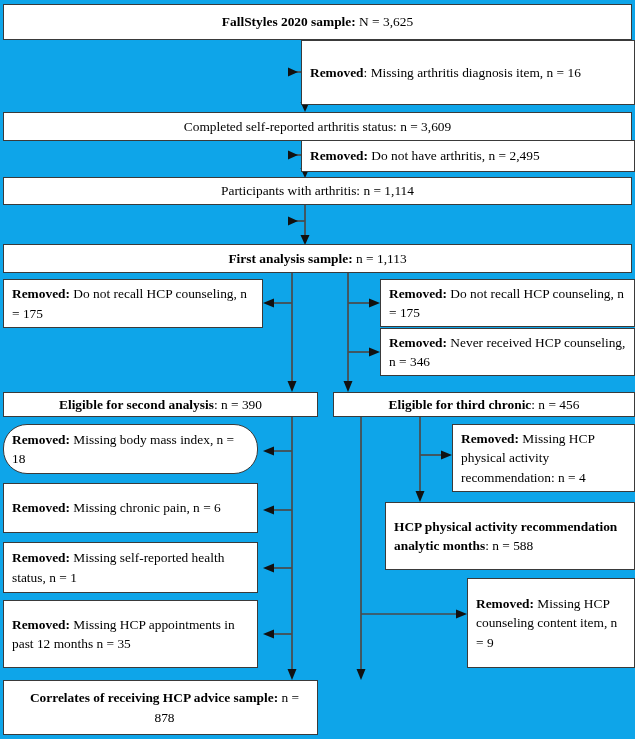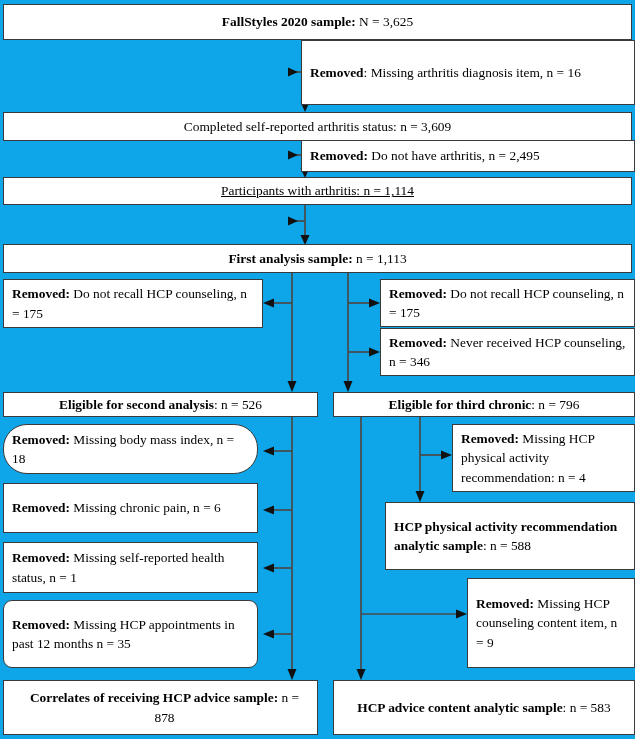--- a/index.html
+++ b/index.html
@@ -117,21 +117,21 @@
       <span class="b"></span><span>Completed self-reported arthritis status: n = 3,609</span>
     </span>
   </div>
 
   <div class="box lft" style="left:301px; top:140px; width:334px; height:32px;">
     <span class="pad">
       <span class="b">Removed:</span><span> Do not have arthritis, n = 2,495</span>
     </span>
   </div>
 
-  <div class="box ctr" style="left:3px; top:177px; width:629px; height:28px;text-decoration:underline;">
+  <div class="box ctr" style="left:3px; top:177px; width:629px; height:28px;">
     <span class="pad">
       <span class="b"></span><span>Participants with arthritis: n = 1,114</span>
     </span>
   </div>
 
 
   <div class="box ctr" style="left:3px; top:244px; width:629px; height:29px;align-items:center;">
     <span class="pad">
       <span class="b">First analysis sample:</span><span> n = 1,113</span>
     </span>
@@ -150,27 +150,27 @@
   </div>
 
   <div class="box lft" style="left:380px; top:328px; width:255px; height:48px;">
     <span class="pad">
       <span class="b">Removed:</span><span> Never received HCP counseling, n = 346</span>
     </span>
   </div>
 
   <div class="box ctr" style="left:3px; top:392px; width:315px; height:25px;">
     <span class="pad">
-      <span class="b">Eligible for second analysis</span><span>: n = 526</span>
+      <span class="b">Eligible for second analysis</span><span>: n = 390</span>
     </span>
   </div>
 
   <div class="box ctr" style="left:333px; top:392px; width:302px; height:25px;">
     <span class="pad">
-      <span class="b">Eligible for third chronic</span><span>: n = 796</span>
+      <span class="b">Eligible for third chronic</span><span>: n = 456</span>
     </span>
   </div>
 
   <div class="box lft" style="left:3px; top:424px; width:255px; height:50px;border-radius:24px;">
     <span class="pad">
       <span class="b">Removed:</span><span> Missing body mass index, n = 18</span>
     </span>
   </div>
 
   <div class="box lft" style="left:3px; top:483px; width:255px; height:50px;">
@@ -178,49 +178,44 @@
       <span class="b">Removed:</span><span> Missing chronic pain, n = 6</span>
     </span>
   </div>
 
   <div class="box lft" style="left:3px; top:542px; width:255px; height:51px;">
     <span class="pad">
       <span class="b">Removed:</span><span> Missing self-reported health status, n = 1</span>
     </span>
   </div>
 
-  <div class="box lft" style="left:3px; top:600px; width:255px; height:68px;border-radius:9px;">
+  <div class="box lft" style="left:3px; top:600px; width:255px; height:68px;">
     <span class="pad">
       <span class="b">Removed:</span><span> Missing HCP appointments in past 12 months n = 35</span>
     </span>
   </div>
 
   <div class="box lft" style="left:452px; top:424px; width:183px; height:68px;">
     <span class="pad">
       <span class="b">Removed:</span><span> Missing HCP physical activity recommendation: n = 4</span>
     </span>
   </div>
 
   <div class="box lft" style="left:385px; top:502px; width:250px; height:68px;">
     <span class="pad">
-      <span class="b">HCP physical activity recommendation analytic sample</span><span>: n = 588</span>
+      <span class="b">HCP physical activity recommendation analytic months</span><span>: n = 588</span>
     </span>
   </div>
 
   <div class="box lft" style="left:467px; top:578px; width:168px; height:90px;">
     <span class="pad">
       <span class="b">Removed:</span><span> Missing HCP counseling content item, n = 9</span>
     </span>
   </div>
 
   <div class="box ctr" style="left:3px; top:680px; width:315px; height:55px;padding-left:8px;">
     <span class="pad">
       <span class="b">Correlates of receiving HCP advice sample:</span><span> n = 878</span>
     </span>
   </div>
 
-  <div class="box ctr" style="left:333px; top:680px; width:302px; height:55px;">
-    <span class="pad">
-      <span class="b">HCP advice content analytic sample</span><span>: n = 583</span>
-    </span>
-  </div>
 
 </div>
 
 </body></html>

